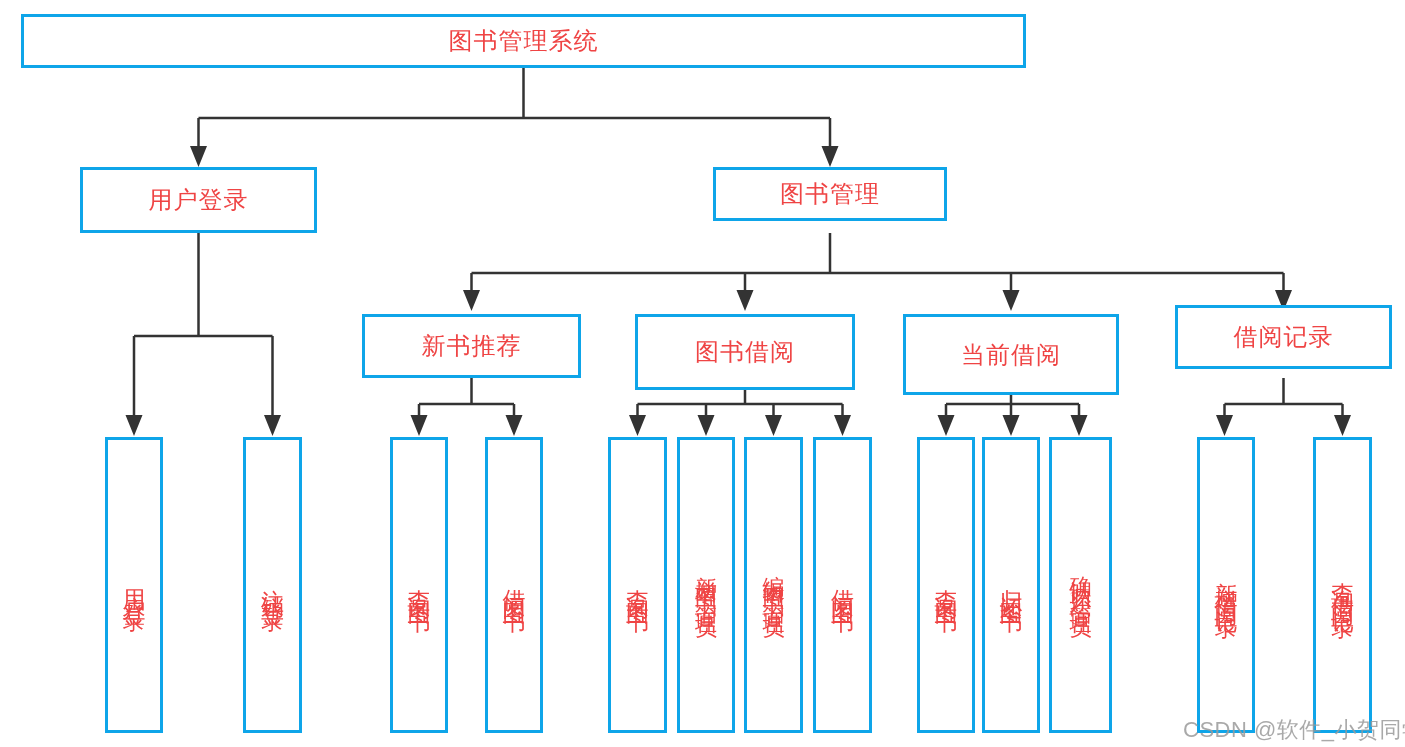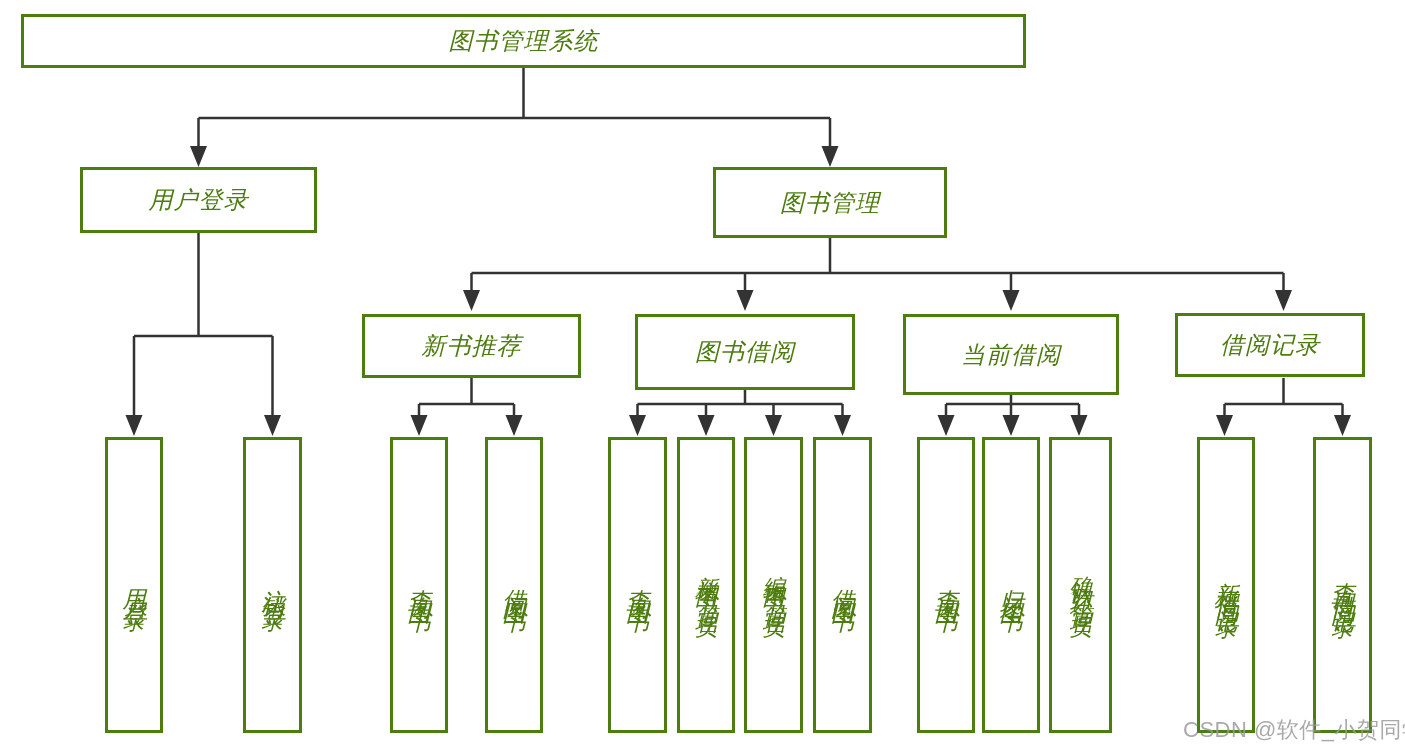--- a/index.html
+++ b/index.html
@@ -7,47 +7,46 @@
     position:relative;
     width:1405px;height:747px;
     background:#ffffff;
     overflow:hidden;
     font-family:"Liberation Sans", sans-serif;
   }
   #wires{position:absolute;left:0;top:0;width:1405px;height:747px;}
   .box{
     position:absolute;
     box-sizing:border-box;
-    border:3px solid #4d7c0f;
+    border:3px solid #0ea5e9;
     background:#ffffff;
     display:flex;
     align-items:center;
     justify-content:center;
-    color:#4d7c0f;
-    font-style:italic;
+    color:#ef4444;
   }
   .hlabel{font-size:24px;letter-spacing:1px;white-space:nowrap;}
   .vbox span{
     writing-mode:vertical-rl;
     text-orientation:mixed;
     font-size:23px;
     letter-spacing:7px;
     line-height:1;
     white-space:nowrap;
   }
   
   #b-root{left:21px;top:14px;width:1005px;height:54px;}
   
   #b-l2-0{left:80px;top:167px;width:237px;height:66px;}
-  #b-l2-1{left:713px;top:167px;width:234px;height:71px;}
+  #b-l2-1{left:713px;top:167px;width:234px;height:54px;}
   
   #b-l3-0{left:362px;top:314px;width:219px;height:64px;text-align:center;}
   #b-l3-1{left:635px;top:314px;width:220px;height:76px;}
   #b-l3-2{left:903px;top:314px;width:216px;height:81px;}
-  #b-l3-3{left:1175px;top:313px;width:190px;height:64px;}
+  #b-l3-3{left:1175px;top:305px;width:217px;height:64px;}
   
   .vbox{top:437px;height:296px;}
   #lf-0 {left:105px;width:58px;}
   #lf-1 {left:243px;width:59px;}
   #lf-2 {left:390px;width:58px;}
   #lf-3 {left:485px;width:58px;}
   #lf-4 {left:608px;width:59px;}
   #lf-5 {left:677px;width:58px;}
   #lf-6 {left:744px;width:59px;}
   #lf-7 {left:813px;width:59px;}

